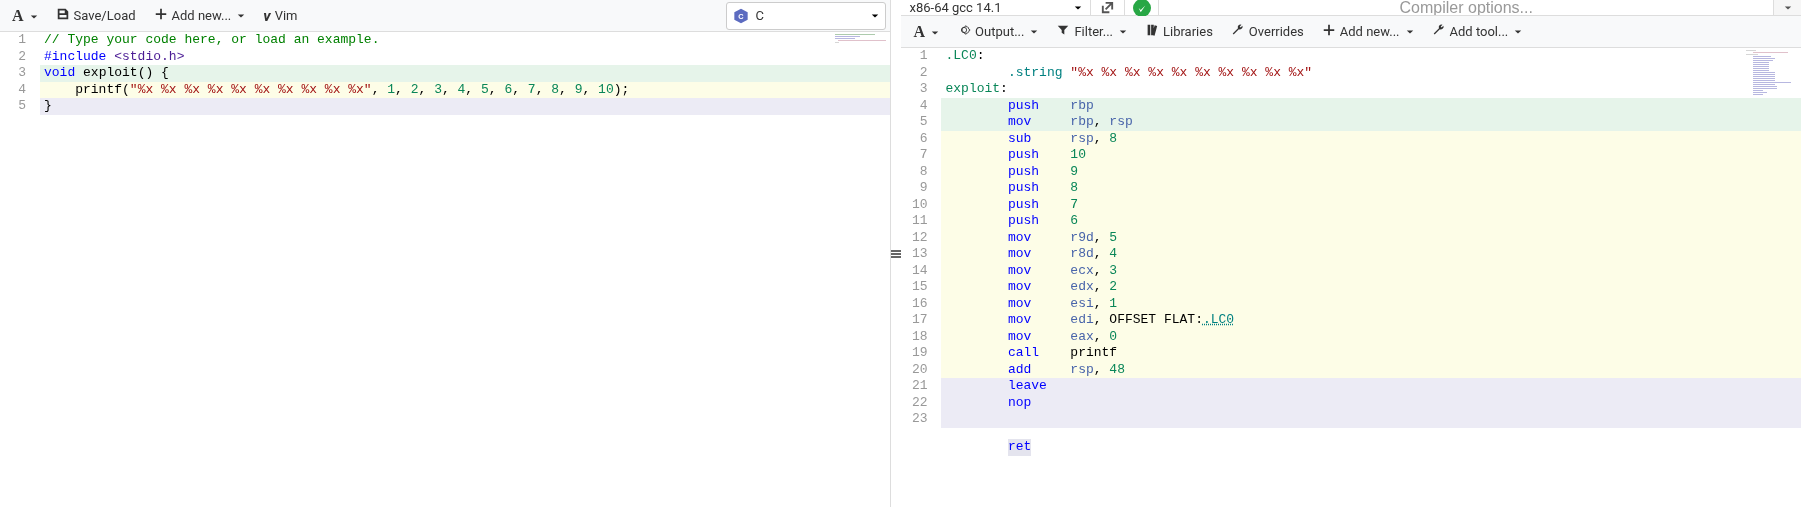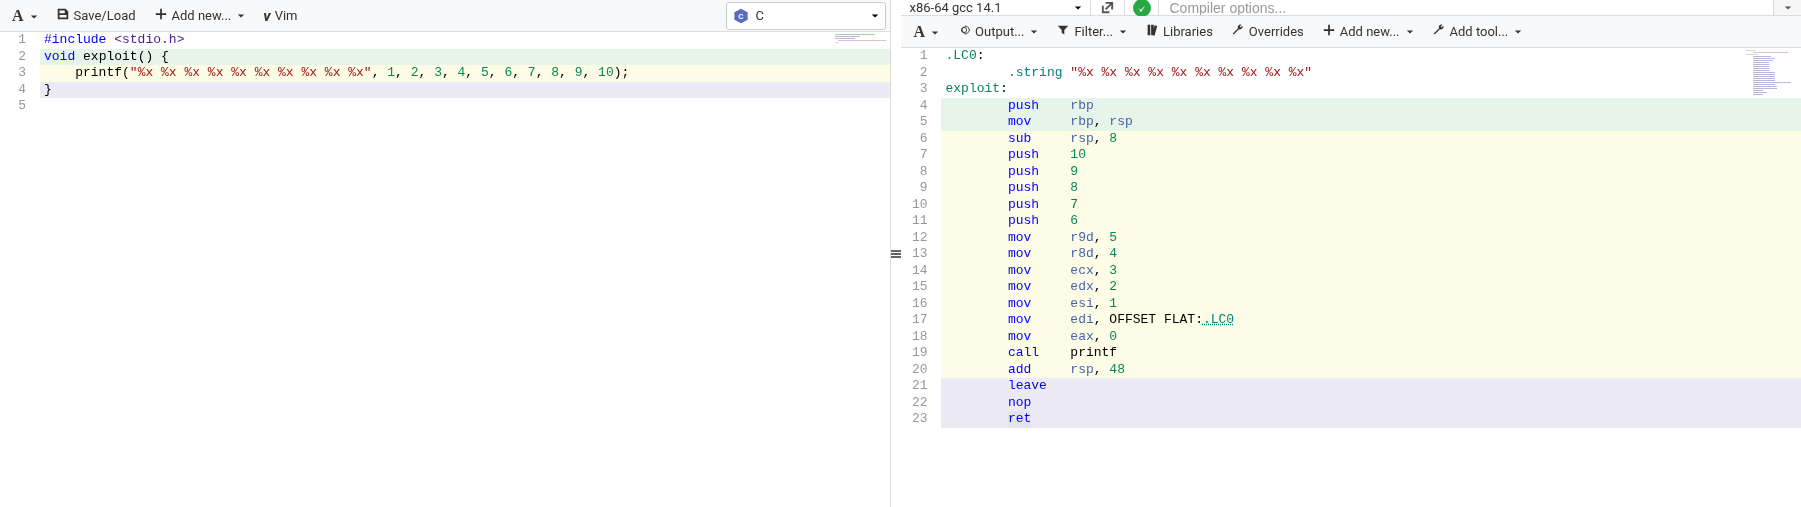--- a/index.html
+++ b/index.html
@@ -26,21 +26,21 @@
 
   .compiler-bar { display:flex; align-items:stretch; height:16px; border-bottom:1px solid #ddd; }
   .compiler-select { flex: 0 0 190px; display:flex; align-items:center; padding:0 8px; border-right:1px solid #ddd; cursor:pointer; background:#fff; }
   .compiler-select .caret { margin-left:auto; }
   .cb-icon-btn { width:34px; display:flex; align-items:center; justify-content:center; border-right:1px solid #ddd; cursor:pointer; background:#fff; }
   .cb-icon-btn svg { width:15px; height:15px; fill:#555; }
   .cb-status { width:34px; display:flex; align-items:center; justify-content:center; border-right:1px solid #ddd; }
   .cb-status .dot { width:18px; height:18px; border-radius:50%; background:#28a745; display:flex; align-items:center; justify-content:center; }
   .cb-status .dot svg { width:10px; height:10px; fill:#fff; }
   .cb-options { flex:1; }
-  .cb-options input { width:100%; height:100%; border:none; outline:none; padding:0 10px; font-size:14px; color:#333; }
+  .cb-options input { width:100%; height:100%; border:none; outline:none; padding:0 10px; font-size:16px; color:#333;text-align:center; }
   .cb-options input::placeholder { color:#999; }
   .cb-menu { width:28px; display:flex; align-items:center; justify-content:center; border-left:1px solid #ddd; background:#f6f6f6; cursor:pointer; }
   .cb-menu svg { width:8px; height:8px; fill:#555; }
 
   .editor-wrap { flex:1; display:flex; position:relative; overflow:hidden; background:#fff; font-family: Consolas, "Courier New", monospace; font-size: 13px; line-height: 16.5px; }
   .gutter { flex:0 0 40px; text-align:right; color:#999; padding-top:0; user-select:none; background:#fff; }
   .gutter .ln { padding-right:14px; height:16.5px; }
   .code-area { flex:1; position:relative; }
   .code-line { height:16.5px; white-space:pre; padding-left:4px; position:relative; }
   .code-area .bg-green  { background:#e6f4ea; }
@@ -50,21 +50,21 @@
 
   .tok-comment { color:#008000; }
   .tok-type    { color:#0000ff;text-align:right; }
   .tok-func    { color:#000; }
   .tok-string  { color:#a31515; }
   .tok-number  { color:#098658; }
   .tok-pp      { color:#0000ff; }
   .tok-ppfile  { color:#4c1d95; }
   .tok-plain   { color:#000; }
   .tok-label   { color:#098658; }
-  .tok-instr   { color:#0000ff; }
+  .tok-instr   { color:#0000ff;margin-top:28px; }
   .tok-reg     { color:#4864AA; }
   .tok-link    { color:#008080; text-decoration: underline dotted; }
   .tok-dir     { color:#008080; }
 
   .minimap { position:absolute; top:0; right:0; width:60px; height:100%; pointer-events:none; opacity:0.6; }
   .minimap .blob { position:absolute; height:1px; background:#bbb; }
 
   .font-btn { font-family: Georgia, 'Times New Roman', serif; font-size: 16px; font-weight: bold; }
   .vim-v { font-weight: bold; font-style: italic; font-size:15px; }
 </style>
@@ -115,20 +115,21 @@
 
   <div class="editor-wrap">
     <div class="gutter" id="left-gutter">
         <div class="ln">1</div>
         <div class="ln">2</div>
         <div class="ln">3</div>
         <div class="ln">4</div>
         <div class="ln">5</div>
       </div>
     <div class="code-area" id="left-code">
+        <div class="code-line "><span class="tok-comment">// Type your code here, or load an example.</span></div>
         <div class="code-line "><span class="tok-pp">#include </span><span class="tok-ppfile">&lt;stdio.h&gt;</span></div>
         <div class="code-line bg-green"><span class="tok-type">void</span><span class="tok-plain"> </span><span class="tok-func">exploit</span><span class="tok-plain">() {</span></div>
         <div class="code-line bg-yellow"><span class="tok-plain">    printf(</span><span class="tok-string">"%x %x %x %x %x %x %x %x %x %x"</span><span class="tok-plain">, </span><span class="tok-number">1</span><span class="tok-plain">, </span><span class="tok-number">2</span><span class="tok-plain">, </span><span class="tok-number">3</span><span class="tok-plain">, </span><span class="tok-number">4</span><span class="tok-plain">, </span><span class="tok-number">5</span><span class="tok-plain">, </span><span class="tok-number">6</span><span class="tok-plain">, </span><span class="tok-number">7</span><span class="tok-plain">, </span><span class="tok-number">8</span><span class="tok-plain">, </span><span class="tok-number">9</span><span class="tok-plain">, </span><span class="tok-number">10</span><span class="tok-plain">);</span></div>
         <div class="code-line bg-purple"><span class="tok-plain">}</span></div>
       </div>
     <div class="minimap">
       <div class="blob" style="top:2px;left:5px;width:40px;background:#7a7;"></div>
       <div class="blob" style="top:4px;left:5px;width:25px;background:#88c;"></div>
       <div class="blob" style="top:6px;left:5px;width:20px;background:#88c;"></div>
       <div class="blob" style="top:8px;left:8px;width:48px;background:#c9a;"></div>

